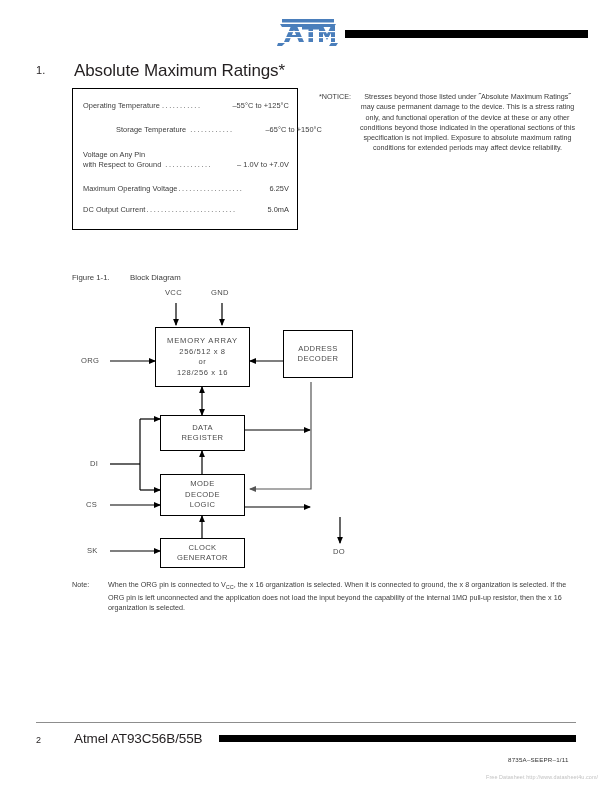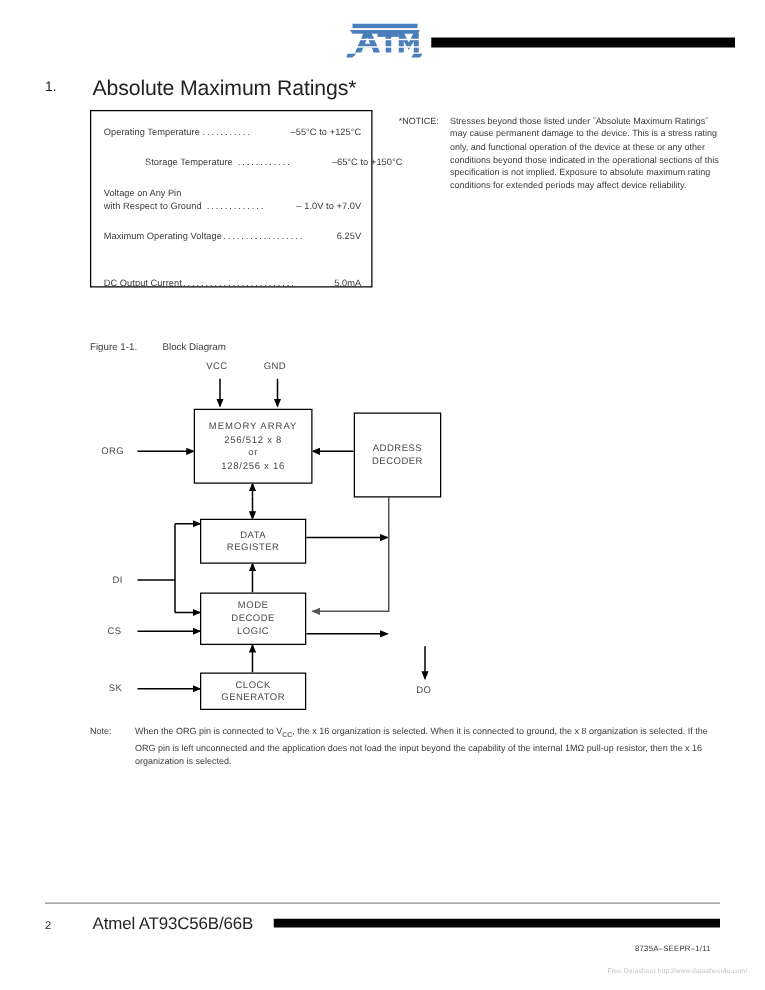--- a/index.html
+++ b/index.html
@@ -97,21 +97,21 @@
     white-space: nowrap;
   }
   #notice-body {
     position: absolute;
     left: 360px;
     top: 92px;
     width: 215px;
     font-size: 7.2px;
     line-height: 10.3px;
     color: #3b3b3b;
-    text-align: left;
+    text-align: center;
   }
 
   
   #figure-label {
     position: absolute;
     left: 72px;
     top: 273px;
     font-size: 7.8px;
     color: #3b3b3b;
     white-space: nowrap;
@@ -278,21 +278,21 @@
     <span class="rating-value">– 1.0V to +7.0V</span>
     <span class="rating-dots" style="margin-left:4px;">.............</span>
   </div>
 
   <div class="rating-row" style="top:95px;">
     <span class="rating-label">Maximum Operating Voltage</span>
     <span class="rating-value">6.25V</span>
     <span class="rating-dots" style="margin-left:1px;">..................</span>
   </div>
 
-  <div class="rating-row" style="top:133px;">
+  <div class="rating-row" style="top:116px;">
     <span class="rating-label">DC Output Current</span>
     <span class="rating-value">5.0mA</span>
     <span class="rating-dots" style="margin-left:1px;">.........................</span>
   </div>
 </div>
 
 <div id="notice-label">*NOTICE:</div>
 <div id="notice-body">Stresses beyond those listed under ˝Absolute Maximum Ratings˝ may cause permanent damage to the device. This is a stress rating only, and functional operation of the device at these or any other conditions beyond those indicated in the operational sections of this specification is not implied. Exposure to absolute maximum rating conditions for extended periods may affect device reliability.</div>
 
 <div id="figure-label">Figure 1-1.</div>
@@ -355,21 +355,21 @@
   <div class="pinlbl" style="left:87px;  top:261px;">SK</div>
   <div class="pinlbl" style="left:333px; top:262px;">DO</div>
 
   <div class="blk" style="left:155px; top:42px; width:95px; height:60px;">
     <div class="big">MEMORY  ARRAY</div>
     <div class="sub">256/512  x  8</div>
     <div class="sub">or</div>
     <div class="sub">128/256  x  16</div>
   </div>
 
-  <div class="blk" style="left:283px; top:45px; width:70px; height:68px;">
+  <div class="blk" style="left:283px; top:45px; width:70px; height:48px;">
     <div>ADDRESS</div>
     <div>DECODER</div>
   </div>
 
   <div class="blk" style="left:160px; top:130px; width:85px; height:36px;text-align:right;">
     <div>DATA</div>
     <div>REGISTER</div>
   </div>
 
   <div class="blk" style="left:160px; top:189px; width:85px; height:42px;">
@@ -383,16 +383,16 @@
     <div>GENERATOR</div>
   </div>
 
 </div>
 
 <div id="note-label">Note:</div>
 <div id="note-body"><span>When the ORG pin is connected to V</span><sub>CC</sub><span>, the x 16 organization is selected. When it is connected to ground, the x 8 organization is selected. If the ORG pin is left unconnected and the application does not load the input beyond the capability of the internal 1MΩ pull-up resistor, then the x 16 organization is selected.</span></div>
 
 <div id="footer-rule"></div>
 <div id="footer-page">2</div>
-<div id="footer-title">Atmel AT93C56B/66B</div>
+<div id="footer-title">Atmel AT93C56B/55B</div>
 <div id="footer-bar"></div>
 <div id="footer-docid">8735A–SEEPR–1/11</div>
 <div id="footer-watermark">Free Datasheet http://www.datasheet4u.com/</div>
 
 </body></html>

